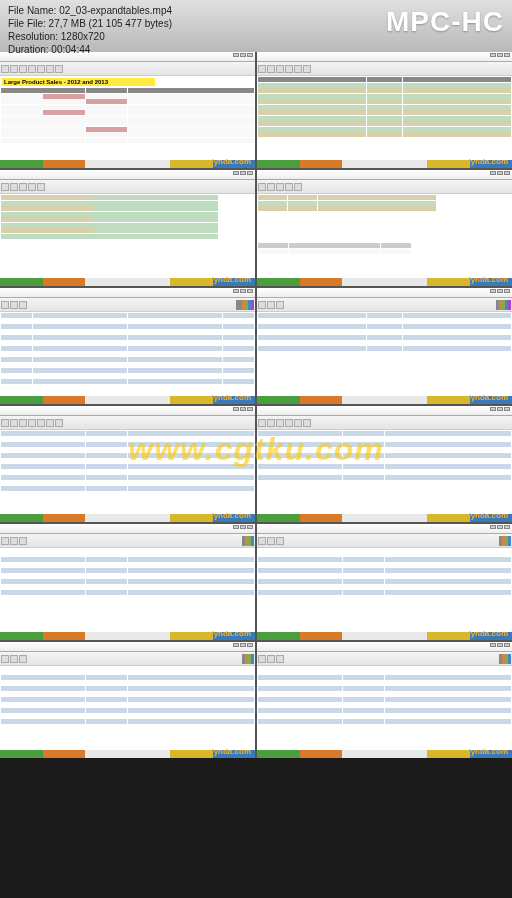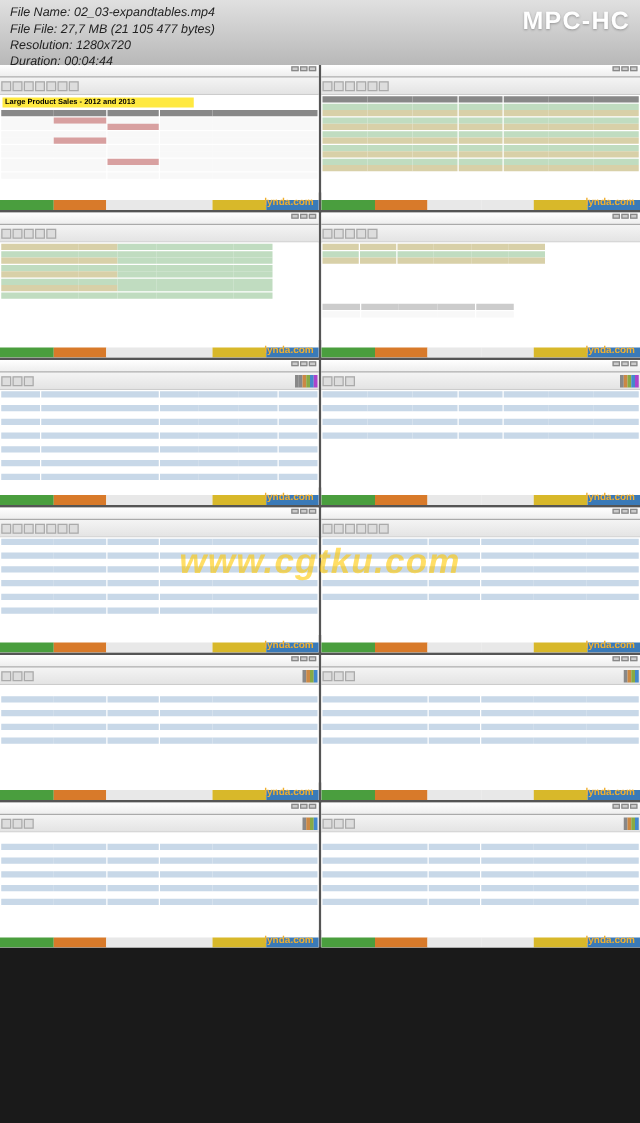--- a/index.html
+++ b/index.html
@@ -1,19 +1,19 @@
 <!DOCTYPE html>
 <html><head>
 <meta charset="utf-8">
 <style>
 * { margin: 0; padding: 0; box-sizing: border-box; }
 body { width: 512px; height: 898px; background: #1a1a1a; font-family: Arial, sans-serif; position: relative; }
 .info-bar { position: absolute; top: 0; left: 0; width: 100%; height: 52px; background: linear-gradient(to bottom, #e0e0e0, #b8b8b8); z-index: 100; padding: 4px 8px; }
-.info-text { font-size: 10px; color: #222; line-height: 1.3; font-style: italic; }
-.mpc-logo { position: absolute; right: 8px; top: 6px; font-size: 20px; font-weight: bold; color: #fff; letter-spacing: 1px; text-shadow: 0 1px 2px rgba(0,0,0,0.3); }
+.info-text { font-size: 10px; color: #222; line-height: 1.3; }
+.mpc-logo { position: absolute; right: 8px; top: 6px; font-size: 28px; font-weight: bold; color: #fff; letter-spacing: 1px; text-shadow: 0 1px 2px rgba(0,0,0,0.3); }
 .thumbs { position: absolute; top: 52px; left: 0; width: 100%; height: 706px; display: grid; grid-template-columns: 1fr 1fr; grid-template-rows: repeat(6, 1fr); gap: 2px; background: #555; }
 .thumb { background: #fff; overflow: hidden; position: relative; font-size: 4px; }
 .thumb-header { height: 10px; background: linear-gradient(to bottom, #fff, #eee); border-bottom: 1px solid #aaa; position: relative; }
 .thumb-ribbon { height: 14px; background: linear-gradient(to bottom, #f4f4f4, #e4e4e4); border-bottom: 1px solid #ccc; display: flex; align-items: center; gap: 1px; padding: 1px; }
 .ribbon-icon { width: 8px; height: 8px; background: #ddd; border: 0.5px solid #aaa; }
 .ribbon-color { height: 10px; display: flex; gap: 0; }
 .rc { width: 3px; height: 10px; }
 .thumb-body { background: #fff; height: calc(100% - 38px); position: relative; overflow: hidden; }
 .thumb-footer { position: absolute; bottom: 0; left: 0; width: 100%; height: 8px; display: flex; }
 .ft { height: 8px; flex: 1; }
@@ -26,21 +26,21 @@
 .title-bar { margin: 2px; padding: 1px 2px; background: #ffe940; color: #000; font-size: 6px; font-weight: bold; width: 60%; }
 .data-table { display: flex; flex-direction: column; gap: 0.5px; margin: 1px; }
 .dr { height: 5px; display: flex; gap: 0.5px; }
 .dc { flex: 1; height: 5px; background: #f8f8f8; }
 .dc-h { background: #888; }
 .dc-red { background: #d8a0a0; }
 .dc-grn { background: #c0dcc0; }
 .dc-tan { background: #d8d0a8; }
 .dc-blu { background: #c8d8e8; }
 .dc-wht { background: #fff; }
-.watermark { position: absolute; top: 50%; left: 50%; transform: translate(-50%, -50%); font-size: 28px; font-weight: bold; color: rgba(255,200,0,0.6); z-index: 200; pointer-events: none; letter-spacing: 1px; font-style: italic; }
+.watermark { position: absolute; top: 50%; left: 50%; transform: translate(-50%, -50%); font-size: 32px; font-weight: bold; color: rgba(255,200,0,0.6); z-index: 200; pointer-events: none; letter-spacing: 1px; font-style: italic; }
 .win-btns { position: absolute; right: 2px; top: 1px; display: flex; gap: 1px; }
 .win-btn { width: 6px; height: 4px; background: #ccc; border: 0.5px solid #888; }
 </style>
 </head>
 <body>
 
 <div class="info-bar">
   <div class="info-text">
     <span>File Name:</span>
     <span>02_03-expandtables.mp4</span><br>

